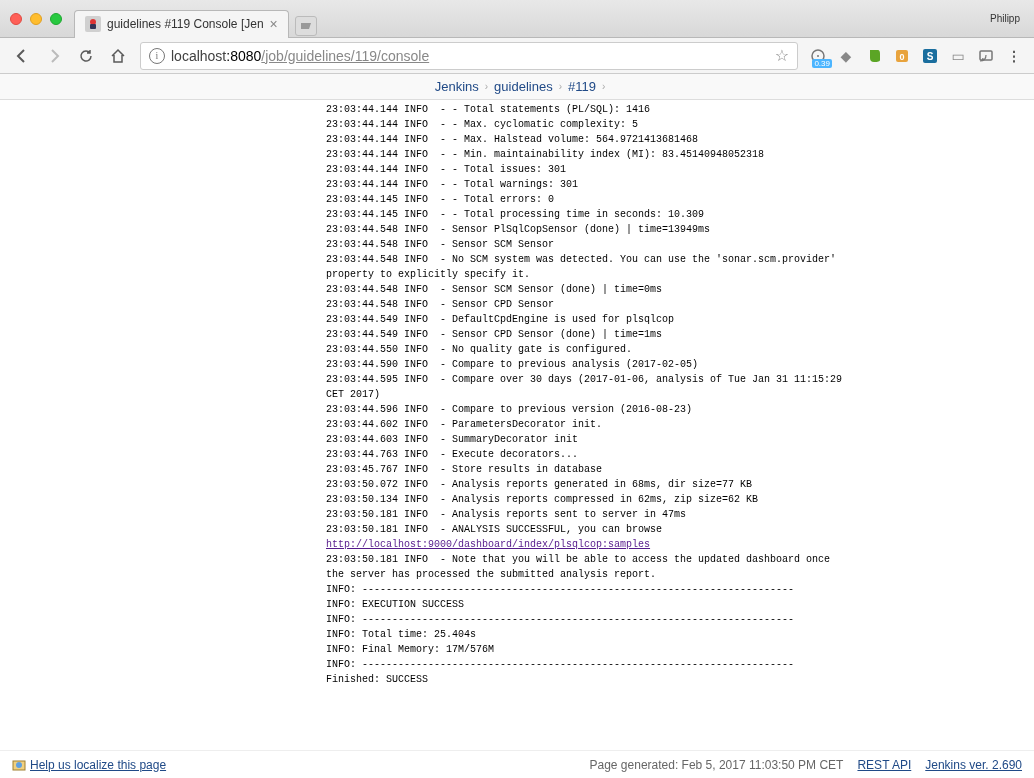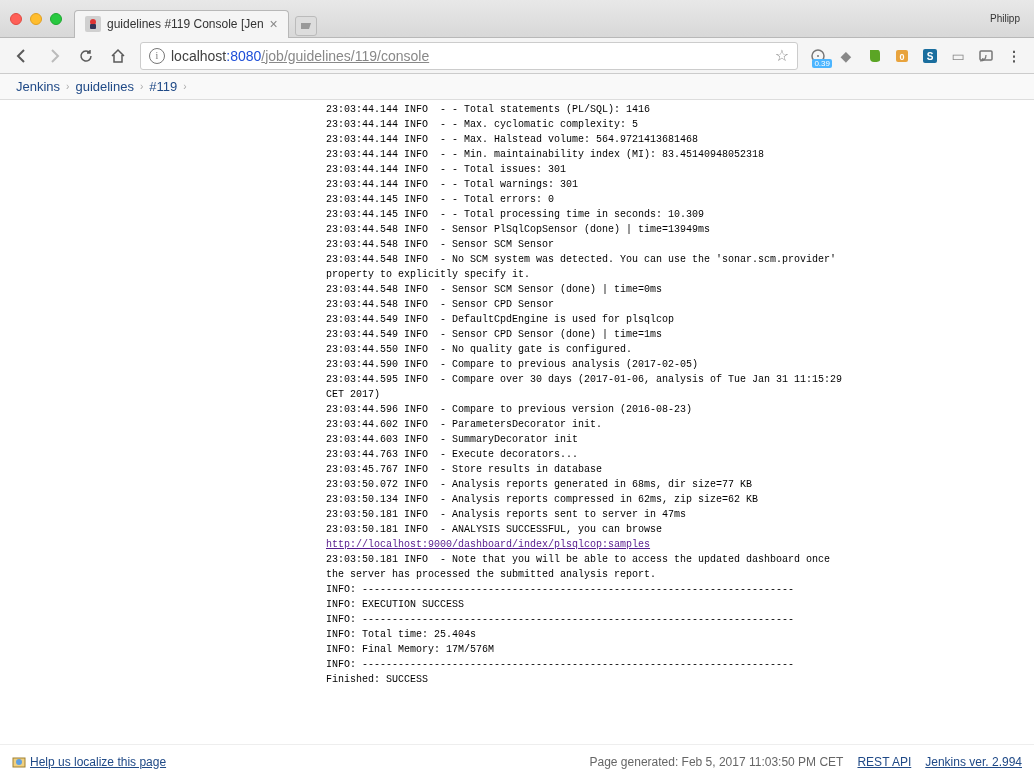--- a/index.html
+++ b/index.html
@@ -130,21 +130,21 @@
       border-radius: 50%;
       display: flex;
       align-items: center;
       justify-content: center;
       font-size: 10px;
       color: #777;
       margin-right: 6px;
       font-family: Georgia, serif;
     }
     .url-host { color: #404040; }
-    .url-port { color: #1d4ed8; }
+    .url-port { color: #000000; }
     .url-path { color: #888; text-decoration: underline; }
     .url-star {
       margin-left: auto;
       color: #888;
       font-size: 16px;
     }
     .ext-icon {
       width: 20px;
       height: 20px;
       margin: 0 2px;
@@ -170,20 +170,21 @@
     
     
     .breadcrumb {
       height: 26px;
       background: #f9f9f9;
       border-bottom: 1px solid #ddd;
       display: flex;
       align-items: center;
       padding: 0 10px;
       font-size: 13px;
+      justify-content: center;
     }
     .breadcrumb a {
       color: #204A87;
       text-decoration: none;
       padding: 0 6px;
     }
     .breadcrumb-sep {
       color: #aaa;
       font-size: 10px;
     }
@@ -204,21 +205,21 @@
       color: #551a8b;
       text-decoration: underline;
     }
     
     
     .footer {
       position: absolute;
       bottom: 0;
       left: 0;
       right: 0;
-      height: 34px;
+      height: 28px;
       background: #fff;
       border-top: 1px solid #eee;
       display: flex;
       align-items: center;
       padding: 0 12px;
       font-size: 12px;
     }
     .footer-left {
       display: flex;
       align-items: center;
@@ -387,15 +388,15 @@
       <svg width="14" height="14" viewBox="0 0 14 14">
           <rect x="1" y="3" width="12" height="9" fill="#f0d080" stroke="#a08030"></rect>
           <circle cx="7" cy="7" r="3" fill="#60a0e0"></circle>
         </svg>
     </span>
     <a href="#">Help us localize this page</a>
   </div>
   <div class="footer-right">
     <span>Page generated: Feb 5, 2017 11:03:50 PM CET</span>
     <a href="#">REST API</a>
-    <a href="#">Jenkins ver. 2.994</a>
+    <a href="#">Jenkins ver. 2.690</a>
   </div>
 </div>
 
 </body></html>

